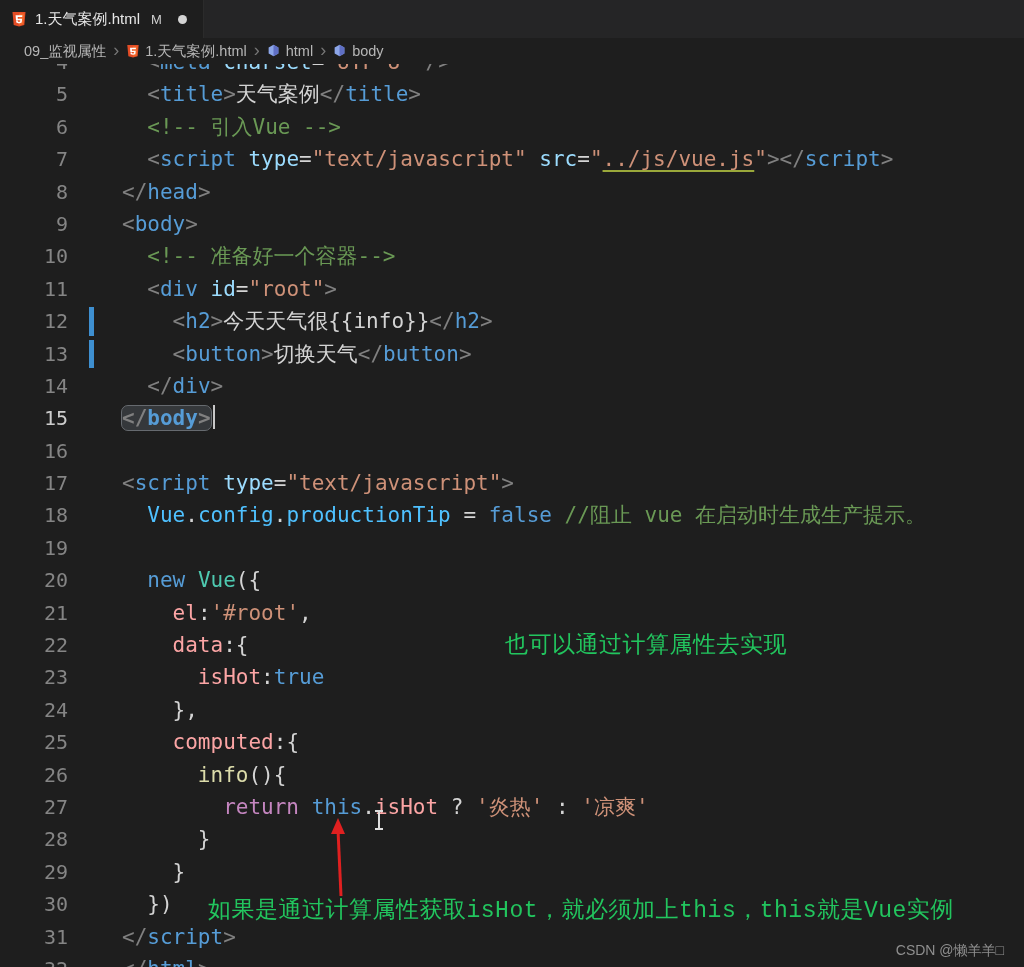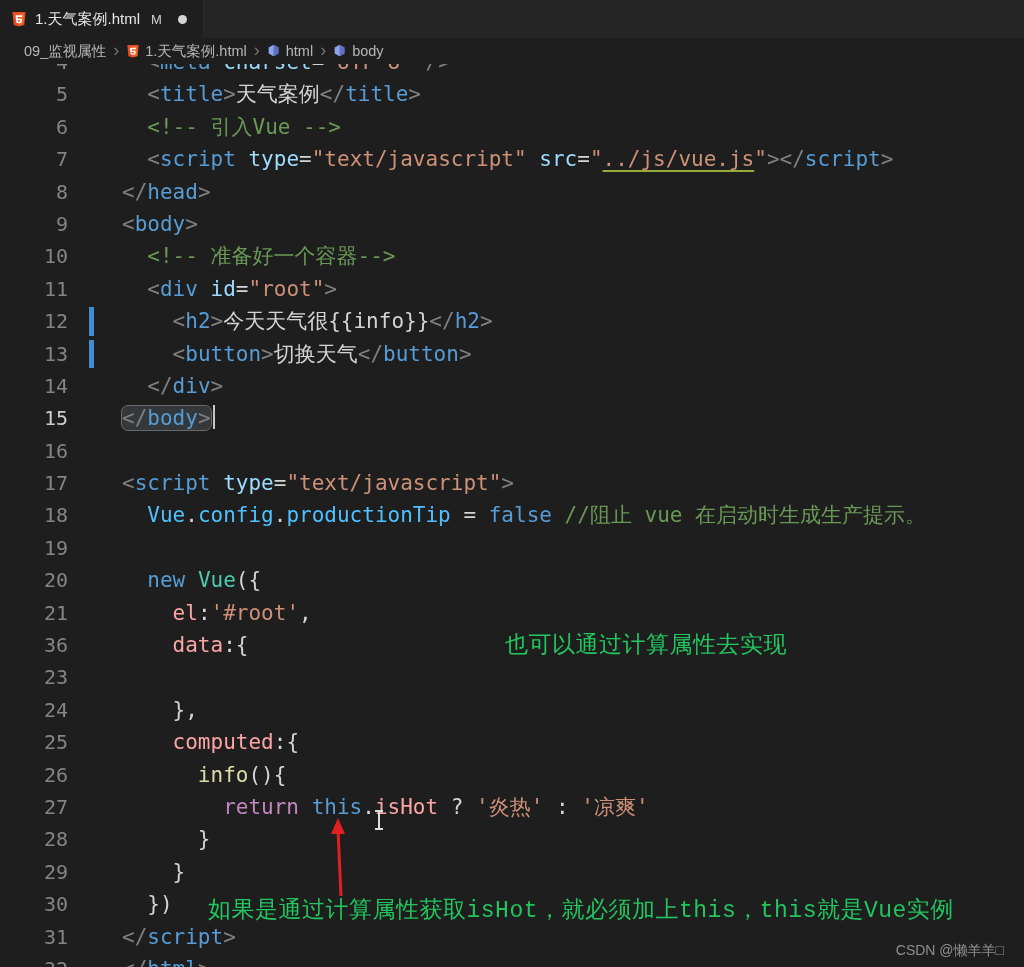--- a/index.html
+++ b/index.html
@@ -73,20 +73,21 @@
   .tk-prop { color:#fca5a5; }
   .tk-propb{ color:#4fc1ff; }
   .tk-fn   { color:#dcdcaa; }
   .tk-op   { color:#d4d4d4; }
   .u { text-decoration:underline; text-underline-offset:4px; text-decoration-color:#9aa83a; }
 
   .cursor-box {
     background:rgba(110,120,130,0.30);
     outline:1px solid rgba(190,200,210,0.45);
     border-radius:6px;
+    font-weight:bold;
   }
   .caret {
     display:inline-block; width:2px; height:24px;
     background:#c8c8c8; vertical-align:middle;
     margin-left:2px; transform:translateY(-2px);
   }
 
   
   .annotation {
     position:absolute; color:#22c55e; font-size:23px;
@@ -170,22 +171,22 @@
       <div class="code-row"><div class="ln">12</div><div class="gut"><div class="git-mod"></div></div><div class="code">    <span class="tk-br">&lt;</span><span class="tk-tag">h2</span><span class="tk-br">&gt;</span><span class="tk-txt">今天天气很{{info}}</span><span class="tk-br">&lt;/</span><span class="tk-tag">h2</span><span class="tk-br">&gt;</span></div></div>
       <div class="code-row"><div class="ln">13</div><div class="gut"><div class="git-mod"></div></div><div class="code">    <span class="tk-br">&lt;</span><span class="tk-tag">button</span><span class="tk-br">&gt;</span><span class="tk-txt">切换天气</span><span class="tk-br">&lt;/</span><span class="tk-tag">button</span><span class="tk-br">&gt;</span></div></div>
       <div class="code-row"><div class="ln">14</div><div class="gut"></div><div class="code">  <span class="tk-br">&lt;/</span><span class="tk-tag">div</span><span class="tk-br">&gt;</span></div></div>
       <div class="code-row"><div class="ln ln-active">15</div><div class="gut"></div><div class="code"><span class="cursor-box"><span class="tk-br">&lt;/</span><span class="tk-tag">body</span><span class="tk-br">&gt;</span></span><span class="caret"></span></div></div>
       <div class="code-row"><div class="ln">16</div><div class="gut"></div><div class="code"></div></div>
       <div class="code-row"><div class="ln">17</div><div class="gut"></div><div class="code"><span class="tk-br">&lt;</span><span class="tk-tag">script</span><span class="tk-op"> </span><span class="tk-attr">type</span><span class="tk-op">=</span><span class="tk-str">"text/javascript"</span><span class="tk-br">&gt;</span></div></div>
       <div class="code-row"><div class="ln">18</div><div class="gut"></div><div class="code">  <span class="tk-propb">Vue</span><span class="tk-op">.</span><span class="tk-propb">config</span><span class="tk-op">.</span><span class="tk-propb">productionTip</span><span class="tk-op"> = </span><span class="tk-kw">false</span><span class="tk-op"> </span><span class="tk-com">//阻止 vue 在启动时生成生产提示。</span></div></div>
       <div class="code-row"><div class="ln">19</div><div class="gut"></div><div class="code"></div></div>
       <div class="code-row"><div class="ln">20</div><div class="gut"></div><div class="code">  <span class="tk-kw">new</span><span class="tk-op"> </span><span class="tk-cls">Vue</span><span class="tk-op">({</span></div></div>
       <div class="code-row"><div class="ln">21</div><div class="gut"></div><div class="code">    <span class="tk-prop">el</span><span class="tk-op">:</span><span class="tk-str">'#root'</span><span class="tk-op">,</span></div></div>
-      <div class="code-row"><div class="ln">36</div><div class="gut"></div><div class="code">    <span class="tk-prop">data</span><span class="tk-op">:{</span></div></div>
-      <div class="code-row"><div class="ln">23</div><div class="gut"></div></div>
+      <div class="code-row"><div class="ln">22</div><div class="gut"></div><div class="code">    <span class="tk-prop">data</span><span class="tk-op">:{</span></div></div>
+      <div class="code-row"><div class="ln">23</div><div class="gut"></div><div class="code">      <span class="tk-prop">isHot</span><span class="tk-op">:</span><span class="tk-kw">true</span></div></div>
       <div class="code-row"><div class="ln">24</div><div class="gut"></div><div class="code">    <span class="tk-op">},</span></div></div>
       <div class="code-row"><div class="ln">25</div><div class="gut"></div><div class="code">    <span class="tk-prop">computed</span><span class="tk-op">:{</span></div></div>
       <div class="code-row"><div class="ln">26</div><div class="gut"></div><div class="code">      <span class="tk-fn">info</span><span class="tk-op">(){</span></div></div>
       <div class="code-row"><div class="ln">27</div><div class="gut"></div><div class="code">        <span class="tk-ctrl">return</span><span class="tk-op"> </span><span class="tk-kw">this</span><span class="tk-op">.</span><span class="tk-prop">isHot</span><span class="tk-op"> ? </span><span class="tk-str">'炎热'</span><span class="tk-op"> : </span><span class="tk-str">'凉爽'</span></div></div>
       <div class="code-row"><div class="ln">28</div><div class="gut"></div><div class="code">      <span class="tk-op">}</span></div></div>
       <div class="code-row"><div class="ln">29</div><div class="gut"></div><div class="code">    <span class="tk-op">}</span></div></div>
       <div class="code-row"><div class="ln">30</div><div class="gut"></div><div class="code">  <span class="tk-op">})</span></div></div>
       <div class="code-row"><div class="ln">31</div><div class="gut"></div><div class="code"><span class="tk-br">&lt;/</span><span class="tk-tag">script</span><span class="tk-br">&gt;</span></div></div>
       <div class="code-row"><div class="ln">32</div><div class="gut"></div><div class="code"><span class="tk-br">&lt;/</span><span class="tk-tag">html</span><span class="tk-br">&gt;</span></div></div>
     </div>

